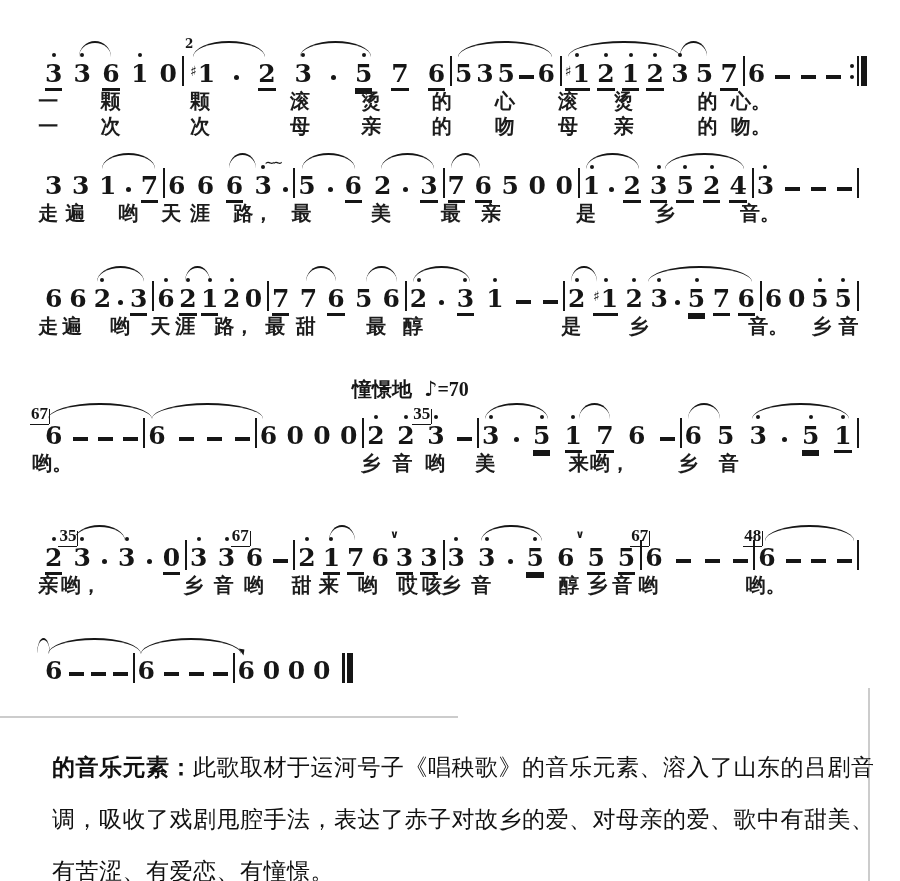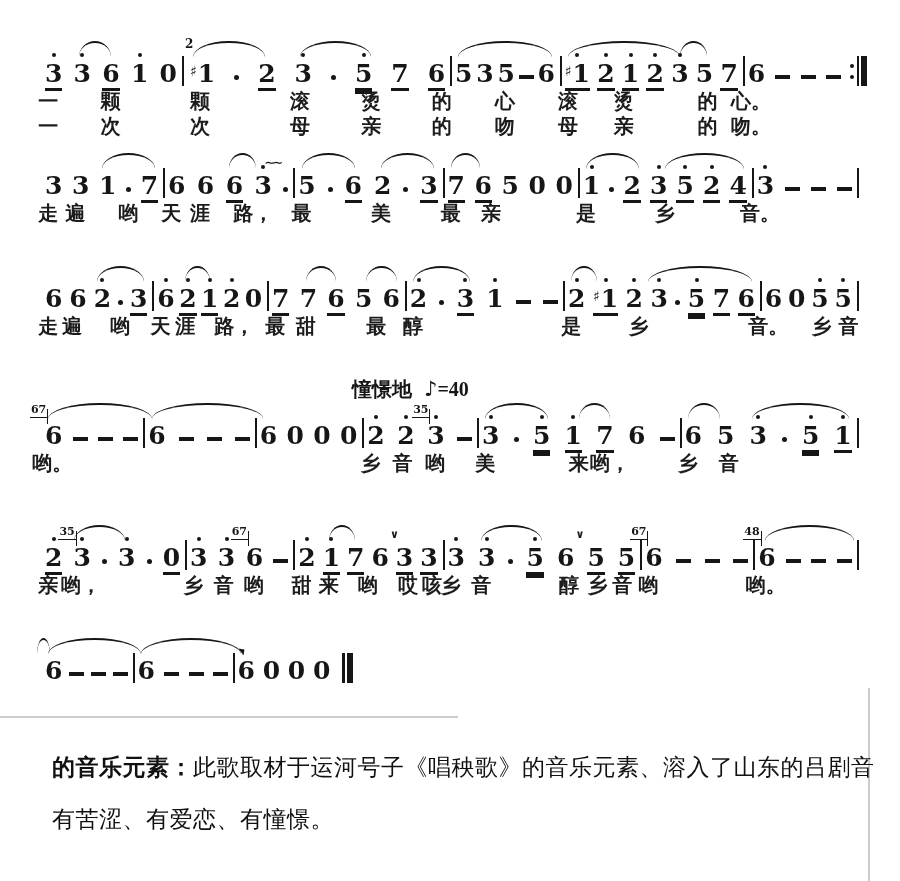--- a/index.html
+++ b/index.html
@@ -12,22 +12,22 @@
   .notes-row{position:relative;height:50px;}
   .measure{position:absolute;top:20px;height:30px;display:flex;justify-content:space-between;
            align-items:flex-end;padding:0 0.6%;box-sizing:border-box;}
   .tok{position:relative;font-weight:bold;font-size:25px;line-height:1;padding-bottom:2px;}
   .u1{box-shadow:0 3px 0 0 var(--ink);}
   .u2{box-shadow:0 3px 0 0 var(--ink),0 6px 0 0 var(--ink);}
   .odot{position:absolute;left:50%;top:-8px;transform:translateX(-50%);width:4px;height:4px;
         border-radius:50%;background:var(--ink);}
   .acc{font-size:14px;font-weight:bold;vertical-align:6px;margin-right:1px;}
   .sup{position:absolute;top:-23px;left:-5px;font-size:12px;font-weight:bold;}
-  .grace{position:absolute;top:-19px;left:-15px;font-size:11px;font-weight:bold;
-         border-bottom:1px solid var(--ink);line-height:1.15;white-space:nowrap;padding:0 1px;}
+  .grace{position:absolute;top:-19px;left:-15px;font-size:17px;font-weight:bold;
+         border-bottom:1px solid var(--ink);line-height:1.15;white-space:nowrap;padding:0 1px;font-family:Liberation Serif, serif;}
   .grace.gb::after{content:"";position:absolute;left:100%;top:5px;height:15px;
          border-left:1.5px solid var(--ink);}
   .breath{position:absolute;top:-16px;right:-10px;font-size:11px;font-weight:bold;}
   .trill{position:absolute;top:-17px;left:10px;font-size:13px;letter-spacing:-3px;font-weight:bold;}
   .augdot{width:5px;height:5px;border-radius:50%;background:var(--ink);margin-bottom:8px;}
   .dash{width:15px;height:4px;background:var(--ink);margin-bottom:9px;}
   .bar{position:absolute;top:18px;width:2px;height:30px;background:var(--ink);}
   .arc{position:absolute;top:3px;height:14px;border-top:2px solid var(--ink);
        border-radius:50% 50% 0 0 / 100% 100% 0 0;}
   .arc.arrow::after{content:"";position:absolute;right:-3px;top:9px;width:0;height:0;
@@ -51,21 +51,21 @@
   .footer{position:absolute;left:52px;top:742px;width:815px;font-family:"Liberation Serif",serif;
           font-size:23px;color:#111;letter-spacing:0.5px;}
   .footer p{margin:0;line-height:52px;white-space:nowrap;}
   .footer b{font-weight:bold;}
 </style>
 </head>
 <body>
 
 <div class="page">
   <div class="tempo">
-    <span>憧憬地</span><span class="tnote">♪</span><span>=40</span>
+    <span>憧憬地</span><span class="tnote">♪</span><span>=70</span>
   </div>
 
   <div class="score">
       <div class="system" style="top: 38px;">
         <div class="notes-row">
           <div class="arc" style="left: 4.8%; width: 3.9%;"></div>
           <div class="arc" style="left: 18.7%; width: 8.7%;"></div>
           <div class="arc" style="left: 31.7%; width: 8.7%;"></div>
           <div class="arc" style="left: 51%; width: 11.4%;"></div>
           <div class="arc" style="left: 64.4%; width: 13.6%;"></div>
@@ -479,15 +479,16 @@
           </div>
         </div>
       </div>
     </div>
 
   <div class="artifact-h"></div>
   <div class="artifact-v"></div>
 
   <div class="footer">
     <p><b>的音乐元素：</b><span>此歌取材于运河号子《唱秧歌》的音乐元素、溶入了山东的吕剧音</span></p>
+    <p>调，吸收了戏剧甩腔手法，表达了赤子对故乡的爱、对母亲的爱、歌中有甜美、</p>
     <p>有苦涩、有爱恋、有憧憬。</p>
   </div>
 </div>
 
 </body></html>

